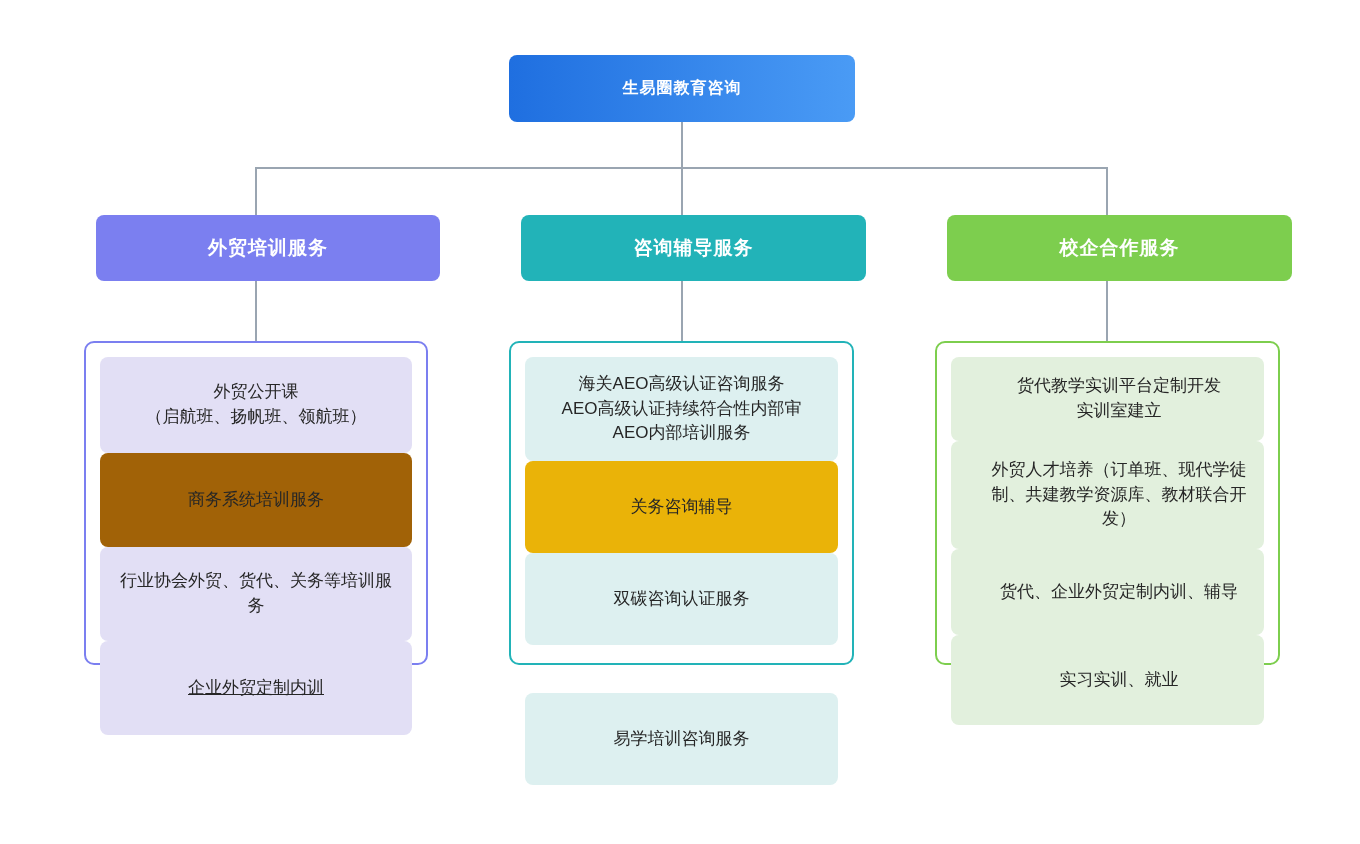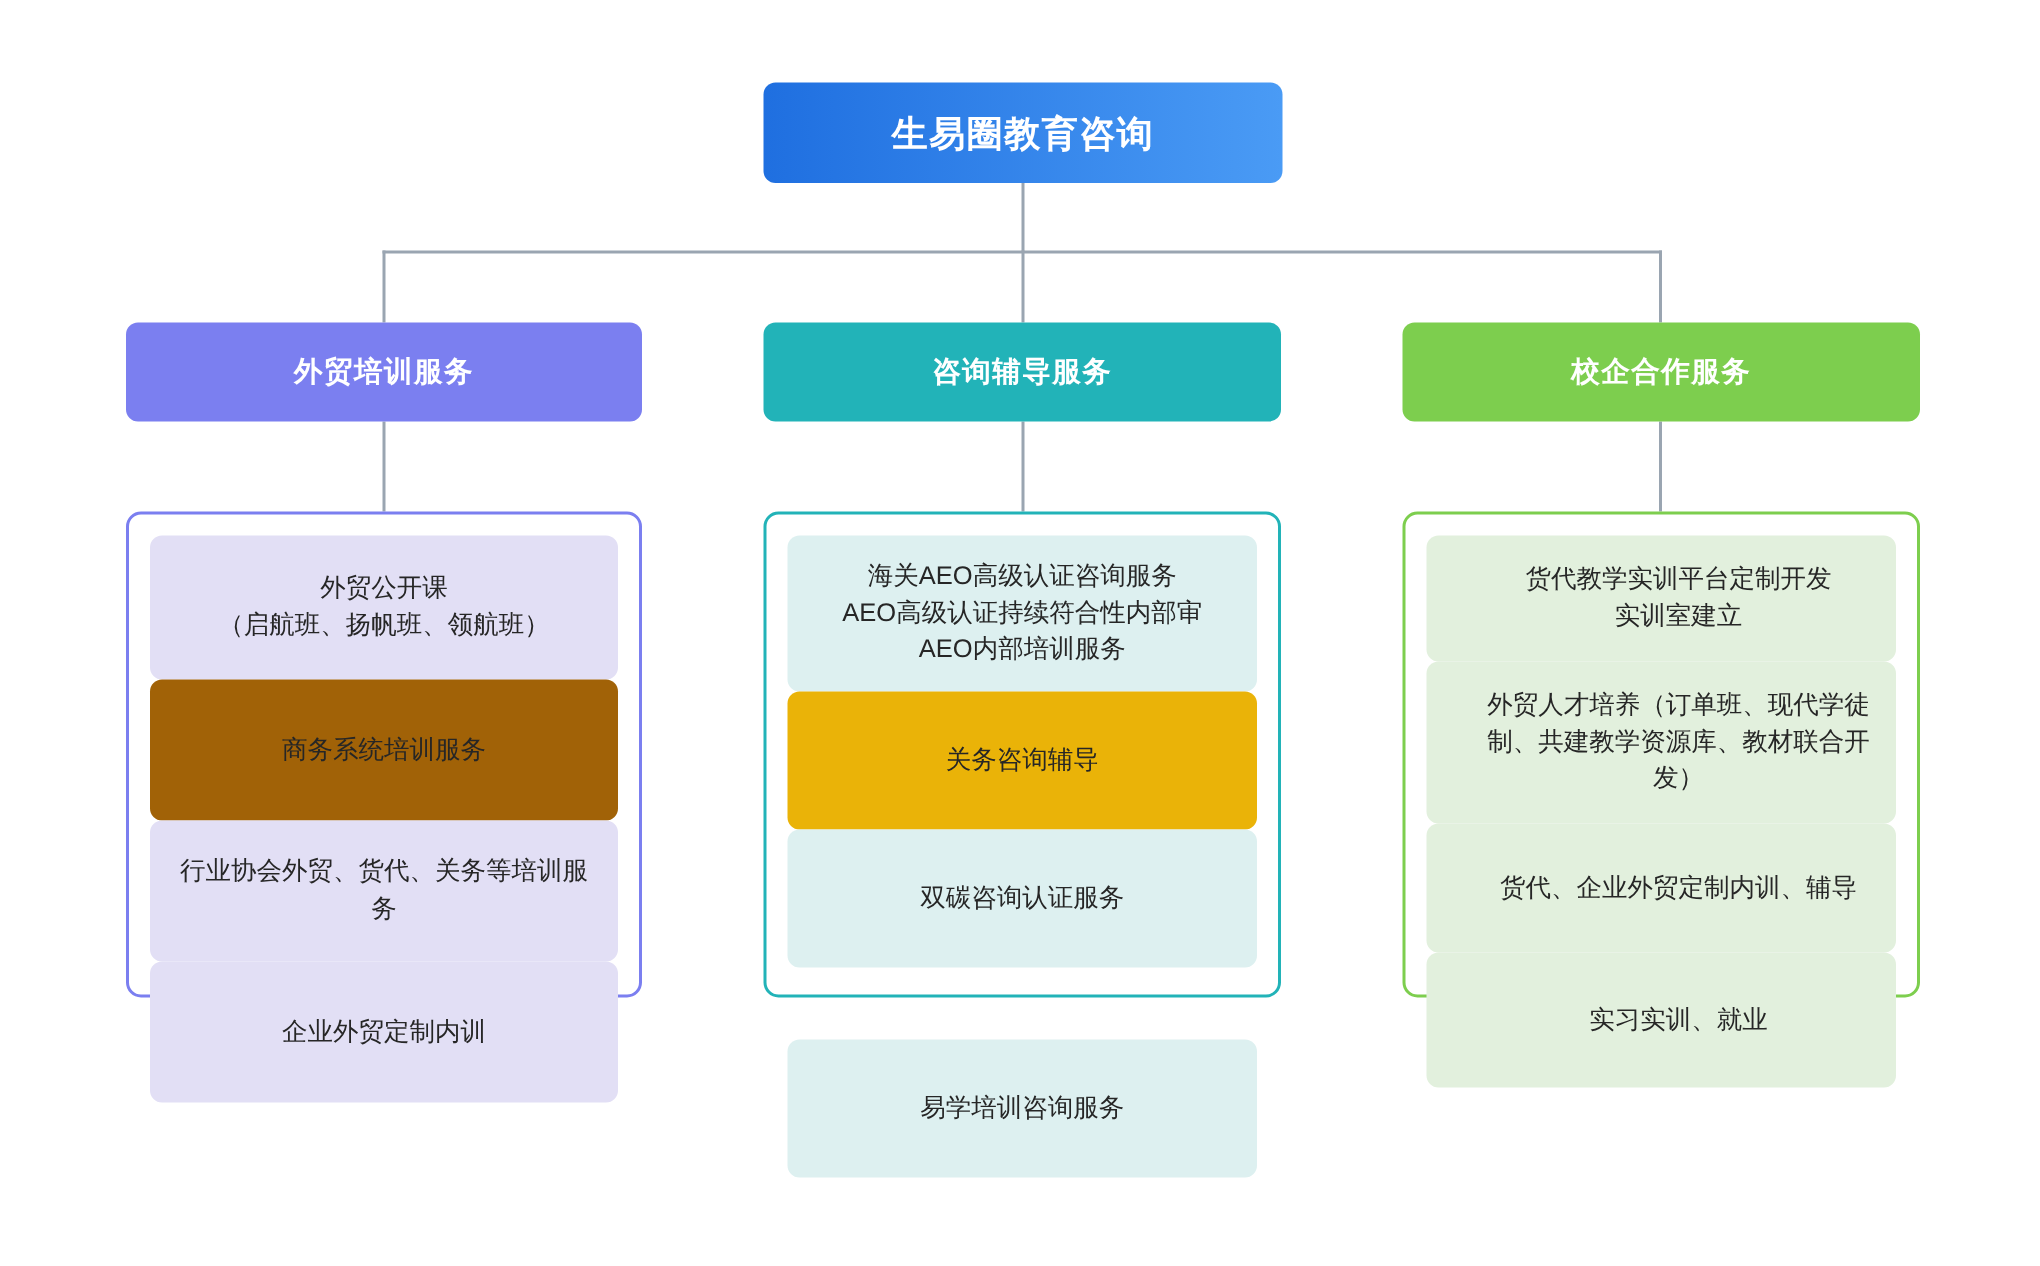--- a/index.html
+++ b/index.html
@@ -30,38 +30,39 @@
     position: absolute;
     left: 509px;
     top: 55px;
     width: 346px;
     height: 67px;
     border-radius: 8px;
     display: flex;
     align-items: center;
     justify-content: center;
     color: #ffffff;
-    font-size: 24px;
+    font-size: 16px;
     font-weight: bold;
     letter-spacing: 1px;
   }
 
   
   .cat-header {
     position: absolute;
     top: 215px;
     height: 66px;
     border-radius: 8px;
     display: flex;
     align-items: center;
     justify-content: center;
     color: #ffffff;
     font-size: 19px;
     font-weight: bold;
     letter-spacing: 1px;
+    margin-left: 12px;
   }
 
   
   .cat-box {
     position: absolute;
     top: 341px;
     height: 324px;
     border-radius: 10px;
     border: 2px solid transparent;
     background: #ffffff;
@@ -118,21 +119,21 @@
   <div class="conn v" style="left: 1106px; top: 281px; height: 60px; background: rgb(154, 165, 177);"></div>
 
   <div class="cat-header col-1" style="background: rgb(123, 127, 240);">
     <span>外贸培训服务</span>
   </div>
   <div class="cat-box col-1 box-purple" style="border-color: rgb(123, 127, 240);">
     <div class="item item-purple" style="flex: 0 0 96px; background: rgb(226, 223, 245);">外贸公开课
 （启航班、扬帆班、领航班）</div>
     <div class="item item-purple" style="flex: 0 0 94px; background: #a16207;">商务系统培训服务</div>
     <div class="item item-purple" style="flex: 0 0 94px; background: rgb(226, 223, 245);">行业协会外贸、货代、关务等培训服务</div>
-    <div class="item item-purple" style="flex: 0 0 94px; background: rgb(226, 223, 245);">企业外贸定制内训</div>
+    <div class="item item-purple" style="flex: 0 0 94px; background: rgb(226, 223, 245); text-decoration: underline;">企业外贸定制内训</div>
   </div>
 
   <div class="cat-header col-2" style="background: rgb(34, 179, 184);">
     <span>咨询辅导服务</span>
   </div>
   <div class="cat-box col-2 box-teal" style="border-color: rgb(34, 179, 184);">
     <div class="item item-teal" style="flex: 0 0 104px; background: rgb(221, 240, 240);">海关AEO高级认证咨询服务
 AEO高级认证持续符合性内部审
 AEO内部培训服务</div>
     <div class="item item-teal" style="flex: 0 0 92px; background: #eab308;">关务咨询辅导</div>

